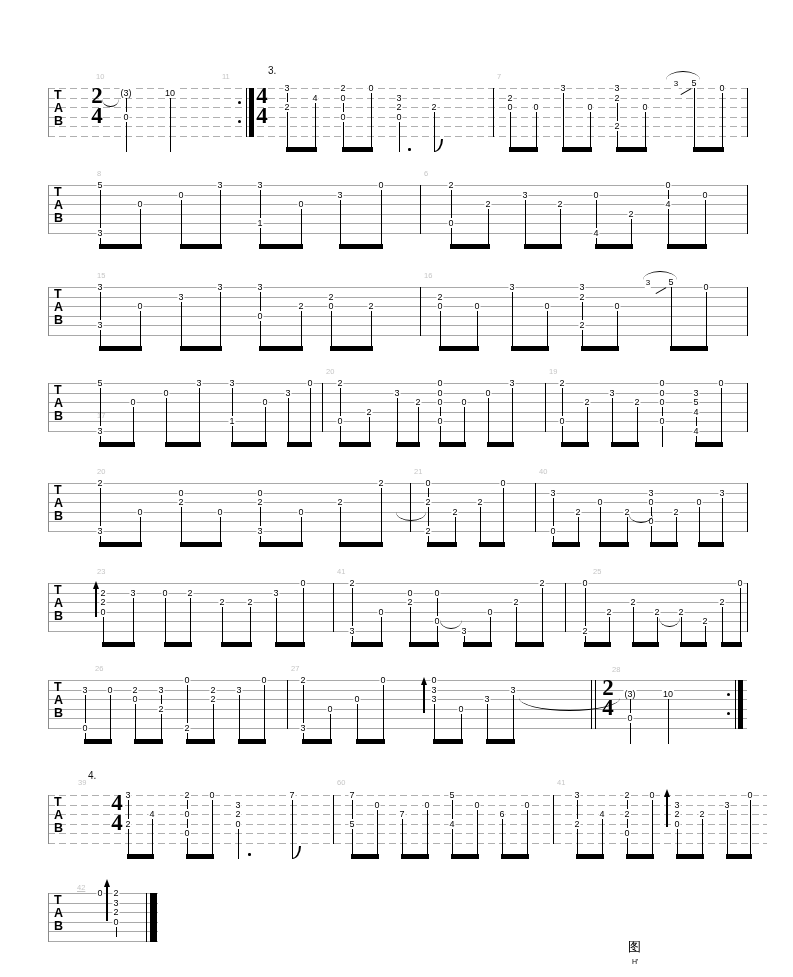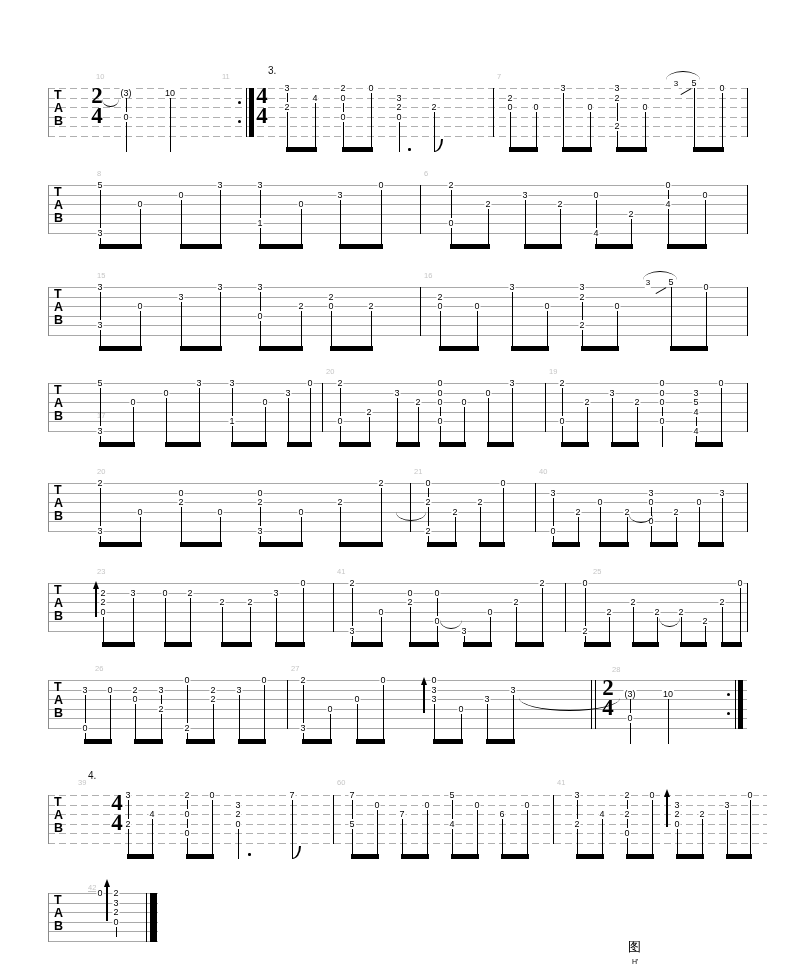--- a/index.html
+++ b/index.html
@@ -658,21 +658,21 @@
     <div class="ln solid" style="position: absolute; left: 48px; top: 912.2px; width: 110px;"></div>
     <div class="ln solid" style="position: absolute; left: 48px; top: 921.8px; width: 110px;"></div>
     <div class="ln solid" style="position: absolute; left: 48px; top: 931.4px; width: 110px;"></div>
     <div class="ln solid" style="position: absolute; left: 48px; top: 941px; width: 110px;"></div>
     <div class="gvln" style="position: absolute; left: 48px; top: 893px; height: 49px;"></div>
     <div class="tabL" style="position: absolute; left: 54px; top: 894px;">T</div>
     <div class="tabL" style="position: absolute; left: 54px; top: 906.8px;">A</div>
     <div class="tabL" style="position: absolute; left: 54px; top: 919.6px;">B</div>
     <div class="vln" style="position: absolute; left: 146px; top: 893px; height: 49px;"></div>
     <div class="thick" style="position: absolute; left: 150px; top: 893px; width: 7px; height: 49px;"></div>
-    <div class="mnum" style="position: absolute; left: 88px; top: 884px; text-decoration: underline;">42</div>
+    <div class="mnum" style="position: absolute; left: 77px; top: 884px; text-decoration: underline;">42</div>
     <div class="stem" style="position: absolute; left: 115.5px; top: 897px; height: 40px;"></div>
     <div class="num" style="position: absolute; left: 100px; top: 888px;">0</div>
     <div class="num" style="position: absolute; left: 116px; top: 888px;">2</div>
     <div class="num" style="position: absolute; left: 116px; top: 897.6px;">3</div>
     <div class="num" style="position: absolute; left: 116px; top: 907.2px;">2</div>
     <div class="num" style="position: absolute; left: 116px; top: 916.8px;">0</div>
     <div class="ahead" style="position: absolute; left: 103.5px; top: 879px;"></div>
     <div class="ashaft" style="position: absolute; left: 106.25px; top: 886px; height: 35px;"></div>
   </div>
 

